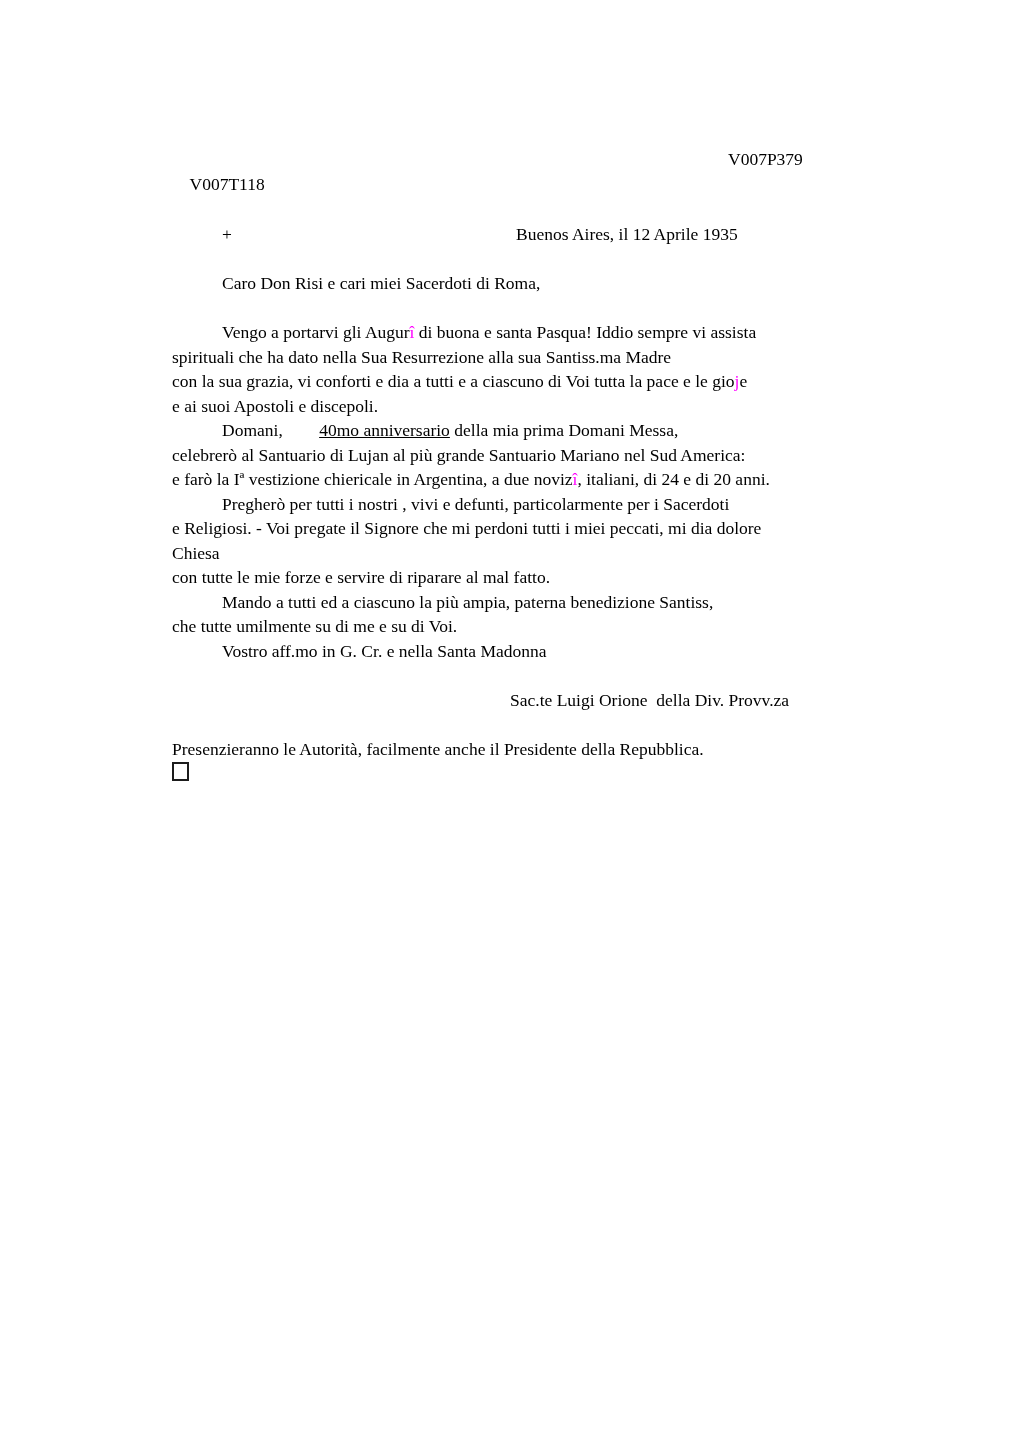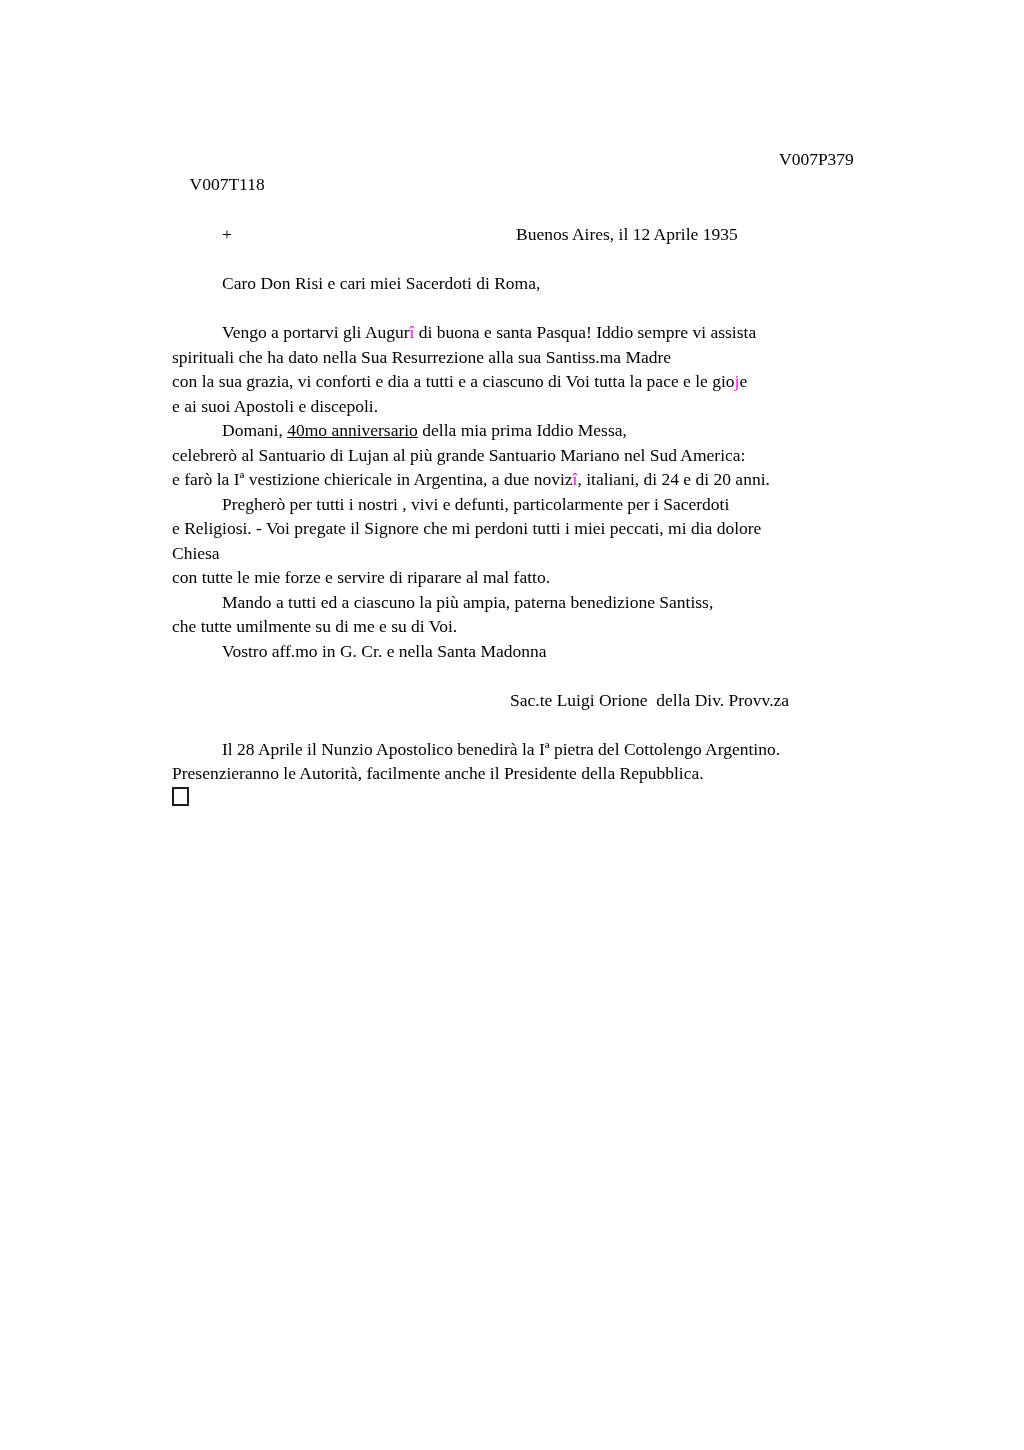--- a/index.html
+++ b/index.html
@@ -24,31 +24,31 @@
     line-height: 24.5px;
   }
   .header-row {
     position: relative;
     height: 24.5px;
     margin-bottom: 50.5px;
     white-space: pre-wrap;
   }
   .header-row .right-code {
     position: absolute;
-    left: 607px;
+    left: 556px;
     top: 0;
   }
   .line {
     position: relative;
     min-height: 24.5px;
     white-space: pre-wrap;
   }
   .line.ind { padding-left: 50px; }
   .line span.abs { position: absolute; top: 0; }
-  .u { text-decoration: underline; }
+  .u { text-decoration: underline; margin-left: 32px; }
   .tofu {
     display: inline-block;
     width: 13px;
     height: 15px;
     border: 2px solid #1c1c1c;
     vertical-align: -2px;
   }
 </style>
 </head>
 <body>
@@ -60,30 +60,29 @@
   </div>
   <div id="letter-body">
       <div class="line ind"><span>+</span><span class="abs" style="left: 344px;">Buenos Aires, il 12 Aprile 1935</span></div>
       <div class="line">&nbsp;</div>
       <div class="line ind"><span>Caro Don Risi e cari miei Sacerdoti di Roma,</span></div>
       <div class="line">&nbsp;</div>
       <div class="line ind"><span>Vengo a portarvi gli Augur</span><span style="color: rgb(255, 0, 255);">î</span><span> di buona e santa Pasqua! Iddio sempre vi assista</span></div>
       <div class="line"><span>spirituali che ha dato nella Sua Resurrezione alla sua Santiss.ma Madre</span></div>
       <div class="line"><span>con la sua grazia, vi conforti e dia a tutti e a ciascuno di Voi tutta la pace e le gio</span><span style="color: rgb(255, 0, 255);">j</span><span>e</span></div>
       <div class="line"><span>e ai suoi Apostoli e discepoli.</span></div>
-      <div class="line ind"><span>Domani, </span><span class="u">40mo anniversario</span><span> della mia prima Iddio Messa,</span></div>
+      <div class="line ind"><span>Domani, </span><span class="u">40mo anniversario</span><span> della mia prima Domani Messa,</span></div>
       <div class="line"><span>celebrerò al Santuario di Lujan al più grande Santuario Mariano nel Sud America:</span></div>
       <div class="line"><span>e farò la Iª vestizione chiericale in Argentina, a due noviz</span><span style="color: rgb(255, 0, 255);">î</span><span>, italiani, di 24 e di 20 anni.</span></div>
       <div class="line ind"><span>Pregherò per tutti i nostri , vivi e defunti, particolarmente per i Sacerdoti</span></div>
       <div class="line"><span>e Religiosi. - Voi pregate il Signore che mi perdoni tutti i miei peccati, mi dia dolore</span></div>
       <div class="line"><span>Chiesa</span></div>
       <div class="line"><span>con tutte le mie forze e servire di riparare al mal fatto.</span></div>
       <div class="line ind"><span>Mando a tutti ed a ciascuno la più ampia, paterna benedizione Santiss,</span></div>
       <div class="line"><span>che tutte umilmente su di me e su di Voi.</span></div>
       <div class="line ind"><span>Vostro aff.mo in G. Cr. e nella Santa Madonna</span></div>
       <div class="line">&nbsp;</div>
       <div class="line" style="padding-left: 338px;"><span>Sac.te Luigi Orione  della Div. Provv.za</span></div>
       <div class="line">&nbsp;</div>
-      <div class="line ind"><span>Il 28 Aprile il Nunzio Apostolico benedirà la Iª pietra del Cottolengo Argentino.</span></div>
       <div class="line"><span>Presenzieranno le Autorità, facilmente anche il Presidente della Repubblica.</span></div>
       <div class="line"><span class="tofu"></span></div>
     </div>
 </div>
 
 </body></html>

